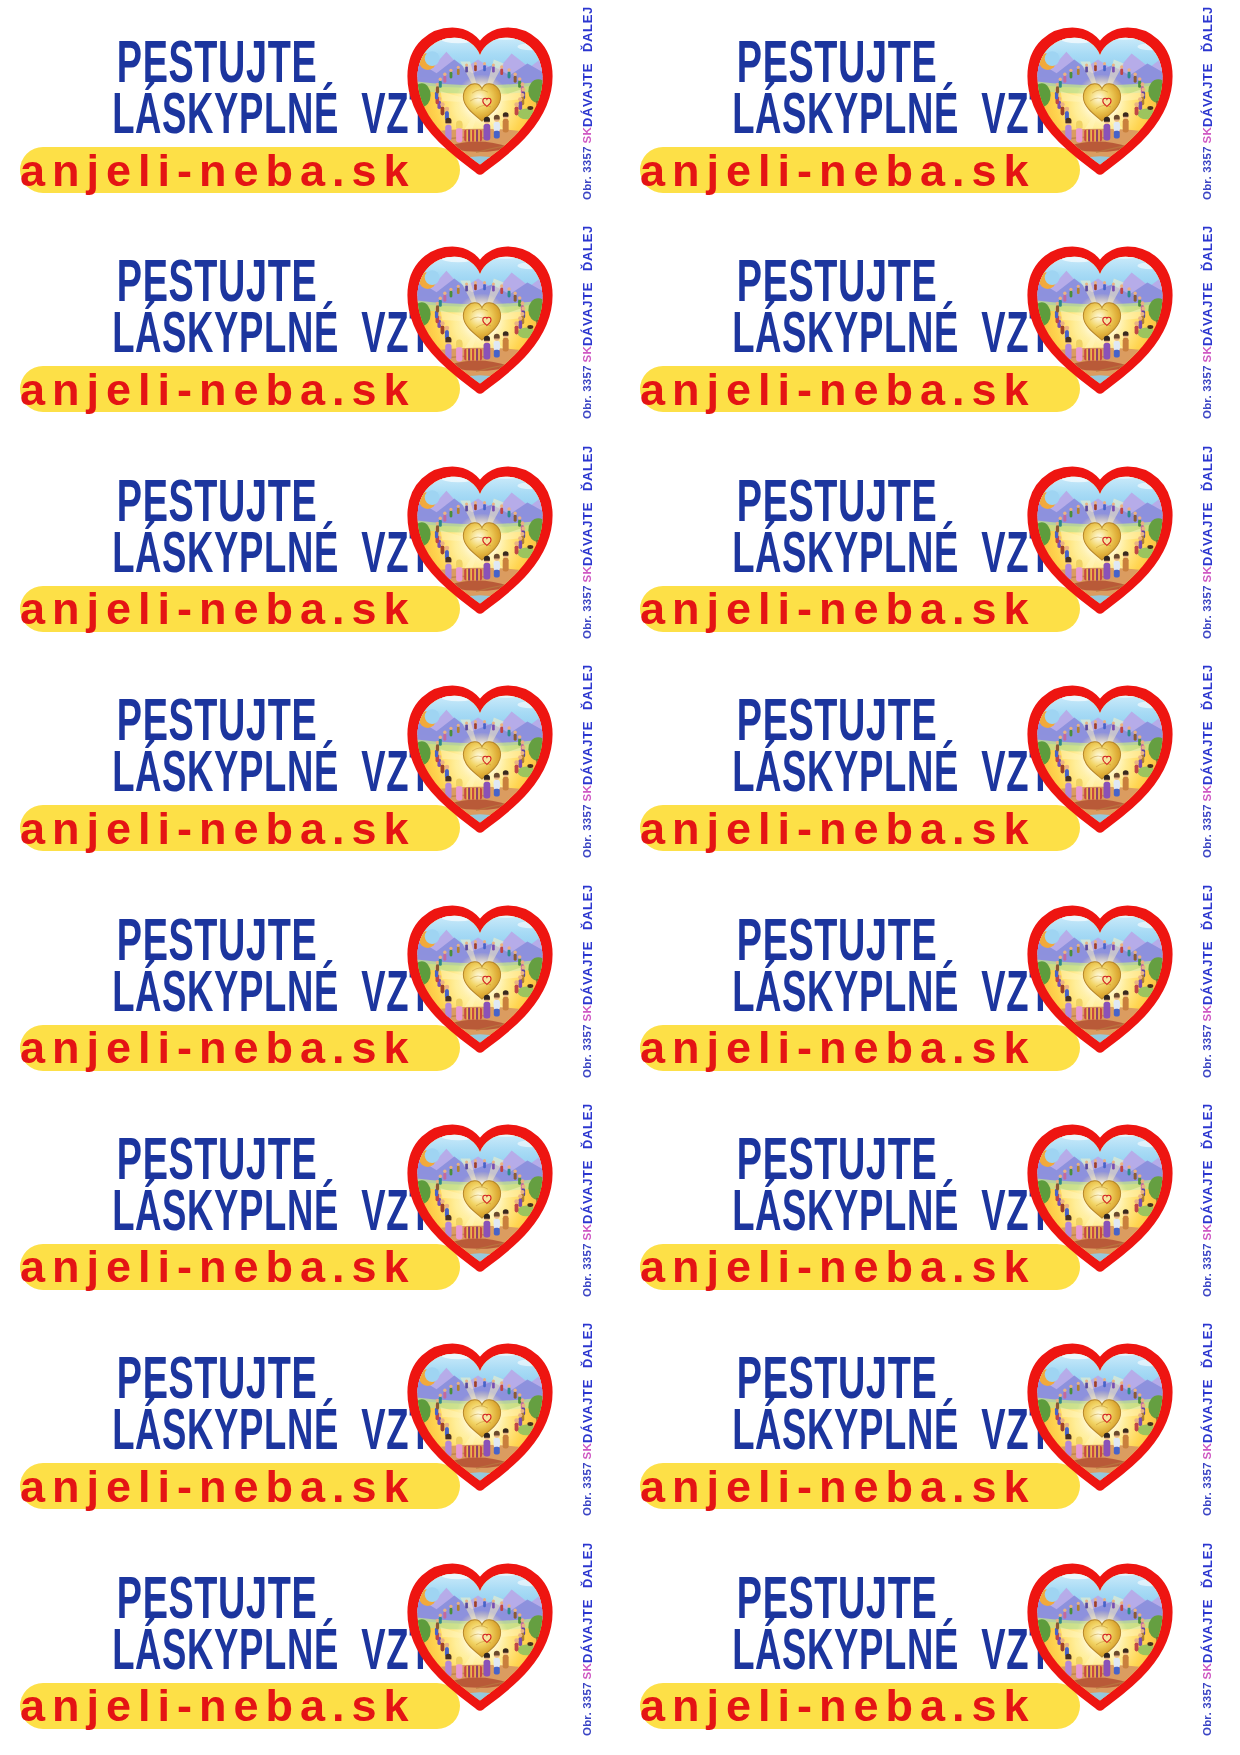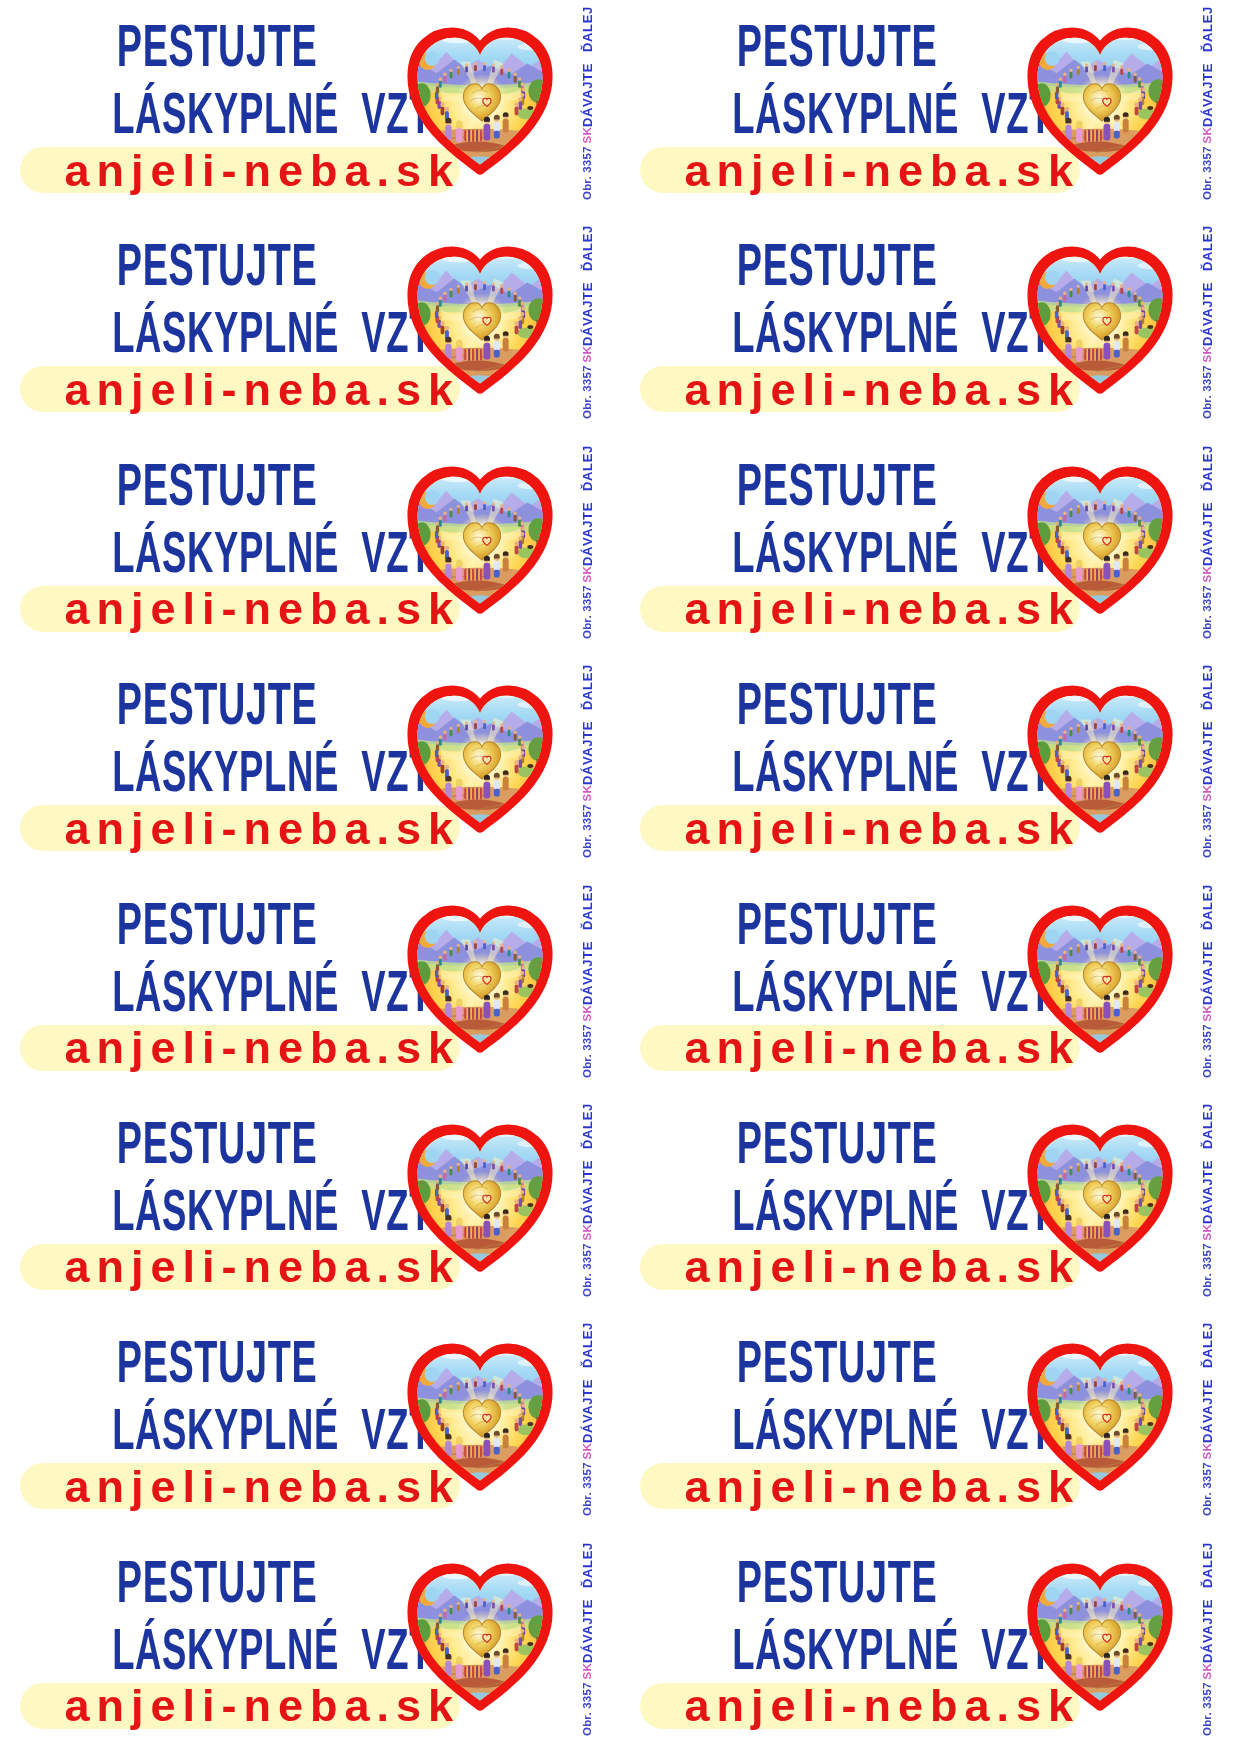--- a/index.html
+++ b/index.html
@@ -1,26 +1,26 @@
 <!DOCTYPE html>
 <html><head>
 <meta charset="utf-8">
 <style>
   html,body{margin:0;padding:0;background:#ffffff;}
   body{width:1240px;height:1755px;overflow:hidden;font-family:"Liberation Sans",sans-serif;}
   .sheet{display:grid;grid-template-columns:repeat(2,620px);grid-auto-rows:219.375px;width:1240px;height:1755px;}
   .cell{position:relative;overflow:visible;}
 
   .line1,.line2{position:absolute;left:0;width:434px;text-align:center;color:#1c359e;font-weight:bold;line-height:1;white-space:nowrap;}
-  .line1{top:16px;font-size:60px;}
+  .line1{top:32px;font-size:60px;}
   .line2{top:85px;font-size:57px;}
   .sq1{display:inline-block;transform:scaleX(0.63);transform-origin:50% 50%;white-space:nowrap;letter-spacing:1px;}
   .sq2{display:inline-block;transform:scaleX(0.64);transform-origin:50% 50%;white-space:nowrap;word-spacing:0.32em;letter-spacing:1px;}
 
-  .pill{position:absolute;left:20px;top:147px;width:440px;height:46px;background:#fef9c3;border-radius:23px;display:flex;align-items:center;justify-content:flex-end;z-index:1;}
+  .pill{position:absolute;left:20px;top:147px;width:440px;height:46px;background:#fde047;border-radius:23px;display:flex;align-items:center;justify-content:flex-start;z-index:1;}
   .pill-text{color:#e41414;font-weight:bold;font-size:45px;letter-spacing:7px;line-height:1;white-space:nowrap;}
 
   .heart-wrap{position:absolute;left:401px;top:21px;width:158px;height:160px;z-index:2;}
   .heart-wrap svg{display:block;width:100%;height:100%;}
 
   .side{position:absolute;left:574px;top:20px;width:26px;height:180px;z-index:1;}
   .side-rot{position:absolute;left:50%;top:50%;width:180px;height:26px;transform:translate(-50%,-50%) rotate(-90deg);display:flex;align-items:center;justify-content:space-between;}
   .side-main{color:#2b36cf;font-weight:bold;font-size:13px;letter-spacing:0.6px;word-spacing:7px;white-space:nowrap;}
   .side-ref{font-weight:bold;font-size:11.5px;letter-spacing:0.2px;white-space:nowrap;color:#3a44c4;}
   .side-ref .sk{color:#cf58c3;margin-left:3px;}

